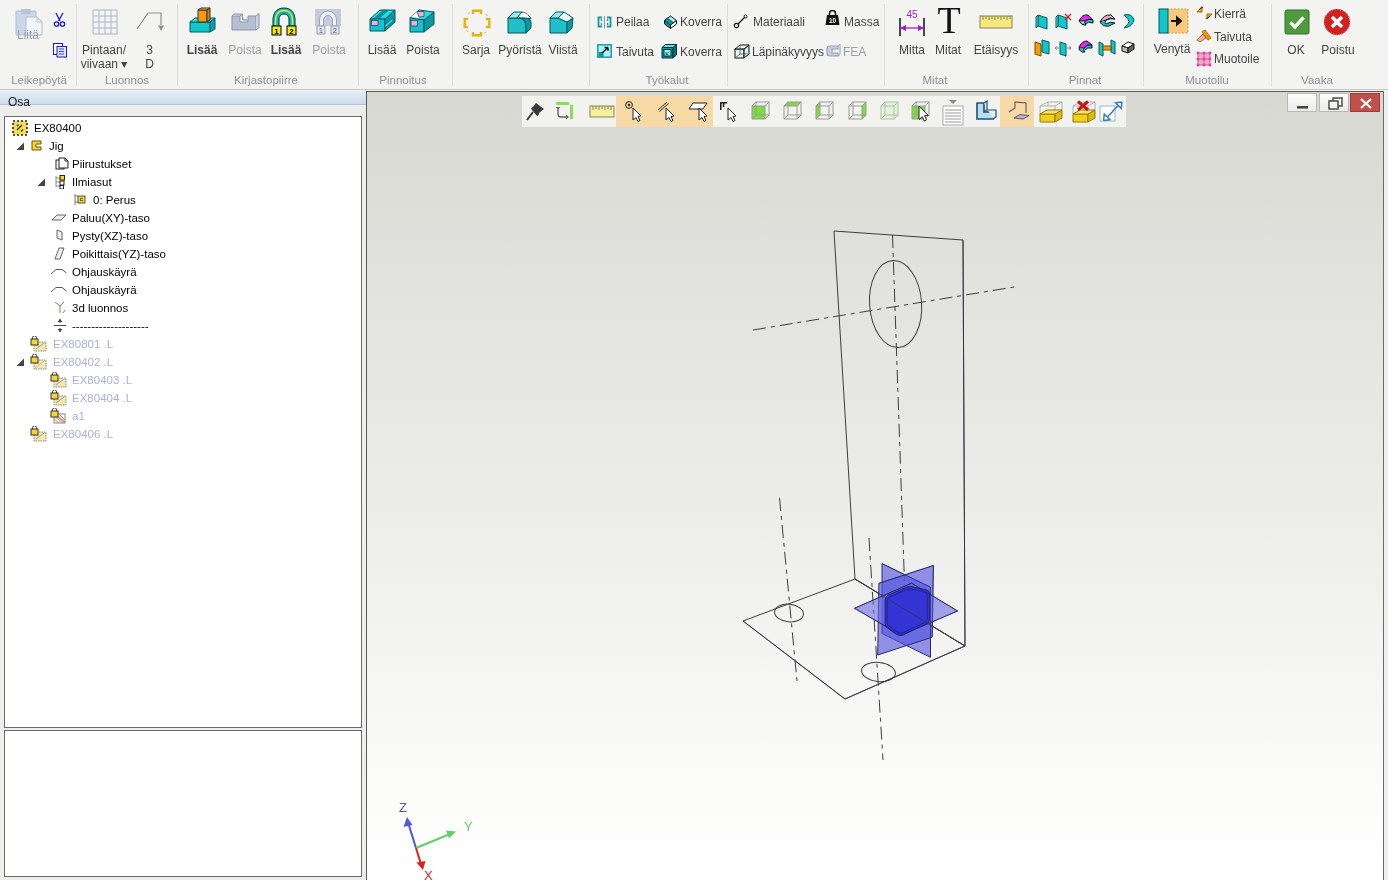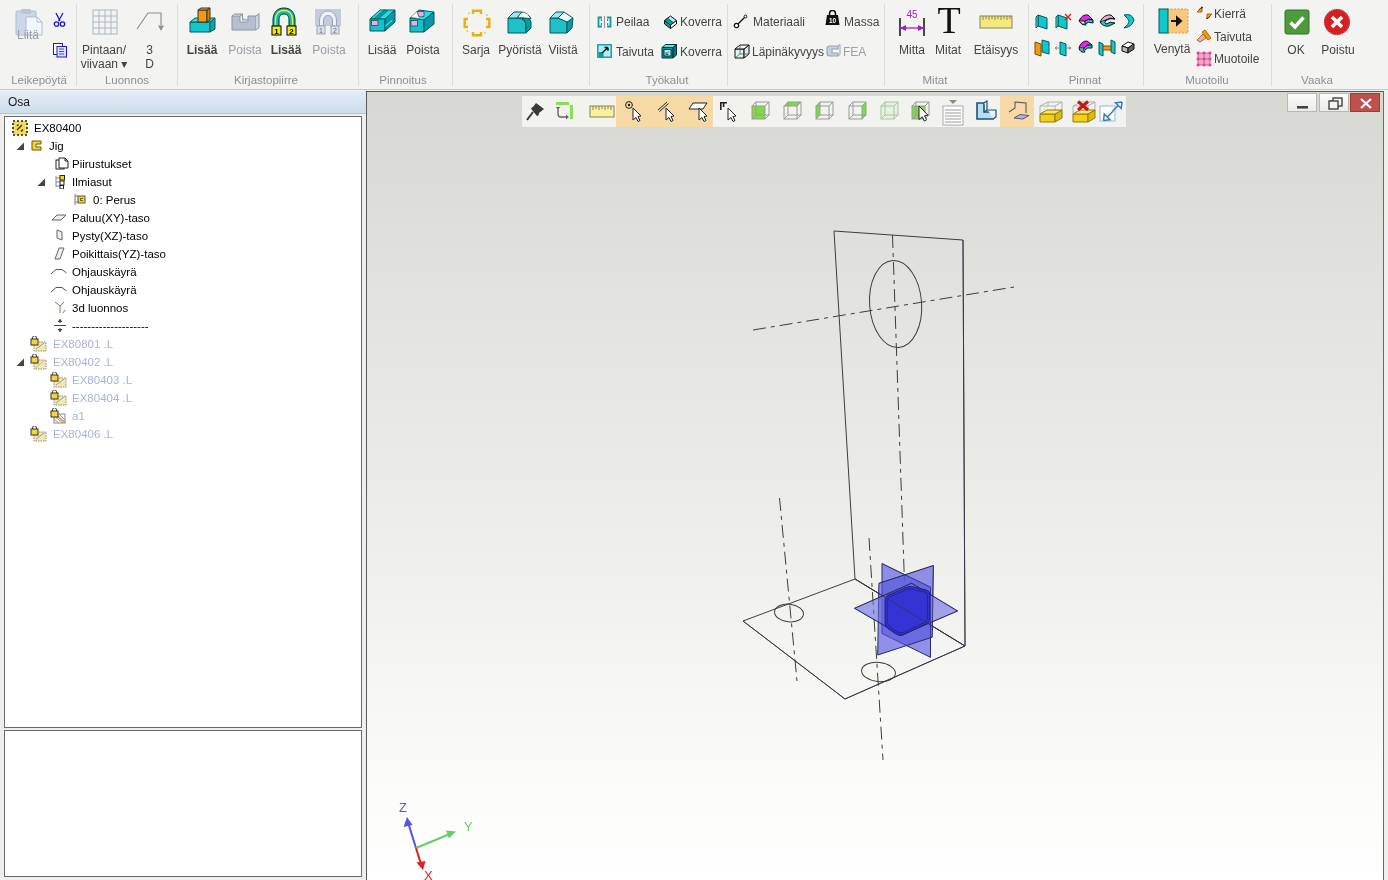--- a/index.html
+++ b/index.html
@@ -372,21 +372,21 @@
       <svg width="28" height="28" viewBox="0 0 28 28">
         <circle cx="14" cy="14" r="12.5" fill="#d42020" stroke="#a81616"></circle>
         <circle cx="14" cy="14" r="12.5" fill="none" stroke="#e86060" stroke-width="1.4" stroke-dasharray="1.2 1.6"></circle>
         <path d="M9 9 L19 19 M19 9 L9 19" stroke="#fff" stroke-width="3.6"></path>
       </svg>
     </div>
   <div class="lbl" style="left:1310px;top:43px;width:56px">Poistu</div>
 </div>
 
 <div class="a" id="leftpanel" style="left:0;top:91px;width:366px;height:789px;background:#eeeeec">
-  <div class="a" style="left:0;top:0;width:366px;height:23px;background:linear-gradient(#e3edf7,#cddcec);border-bottom:1px solid #b8c6d4">
+  <div class="a" style="left:0;top:0;width:366px;height:14px;background:linear-gradient(#e3edf7,#cddcec);border-bottom:1px solid #b8c6d4">
     <div style="font-size:12px;color:#1a1a1a;padding:4px 0 0 8px">Osa</div>
   </div>
   <div class="a" id="treebox" style="left:4px;top:25px;width:358px;height:612px;background:#fff;border:1px solid #6a6a6a">
 
     <div class="trow" style="left:7px;top:2px">
         <span class="ti" style="left:0"><svg width="16" height="16">
             <rect x="1" y="1" width="14" height="14" fill="#f4de55" stroke="#222" stroke-width="1.6" stroke-dasharray="2 2"></rect>
             <path d="M5 10 L10 5 M5 6 L6.5 4.5 M9 11.5 L11 9.5" stroke="#333" stroke-width="1.4" fill="none"></path>
           </svg></span>
         <span style="position:absolute;left:22px">EX80400</span>

